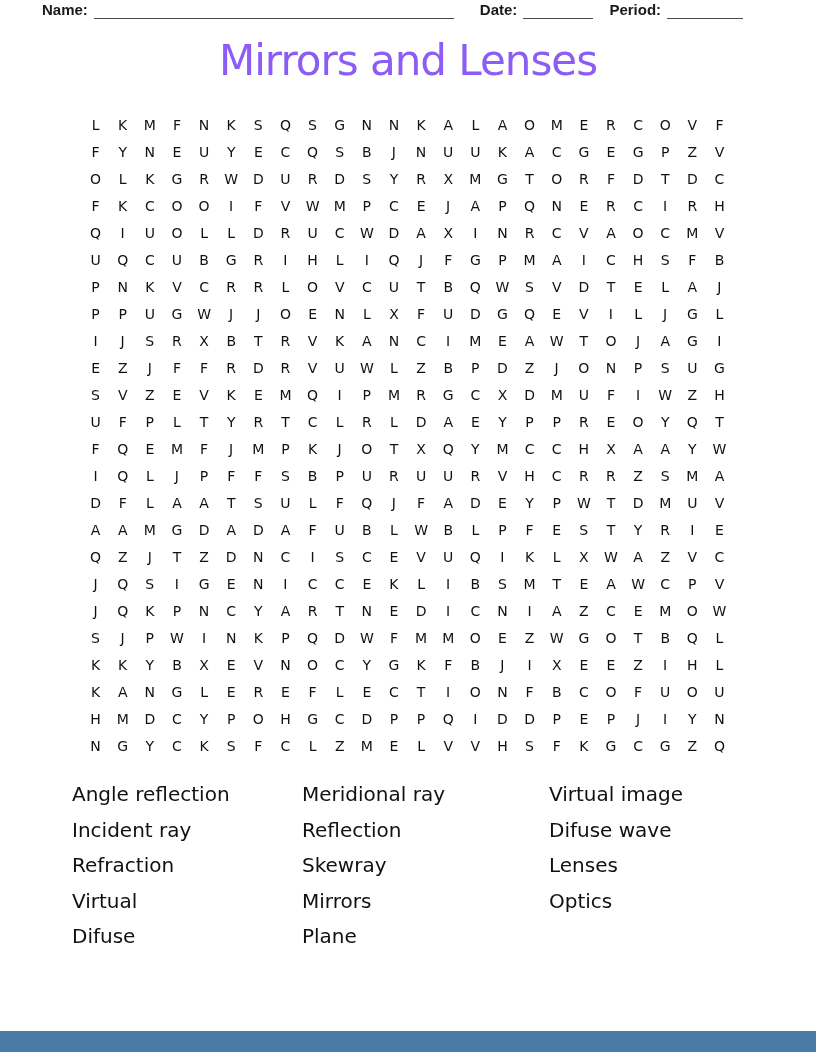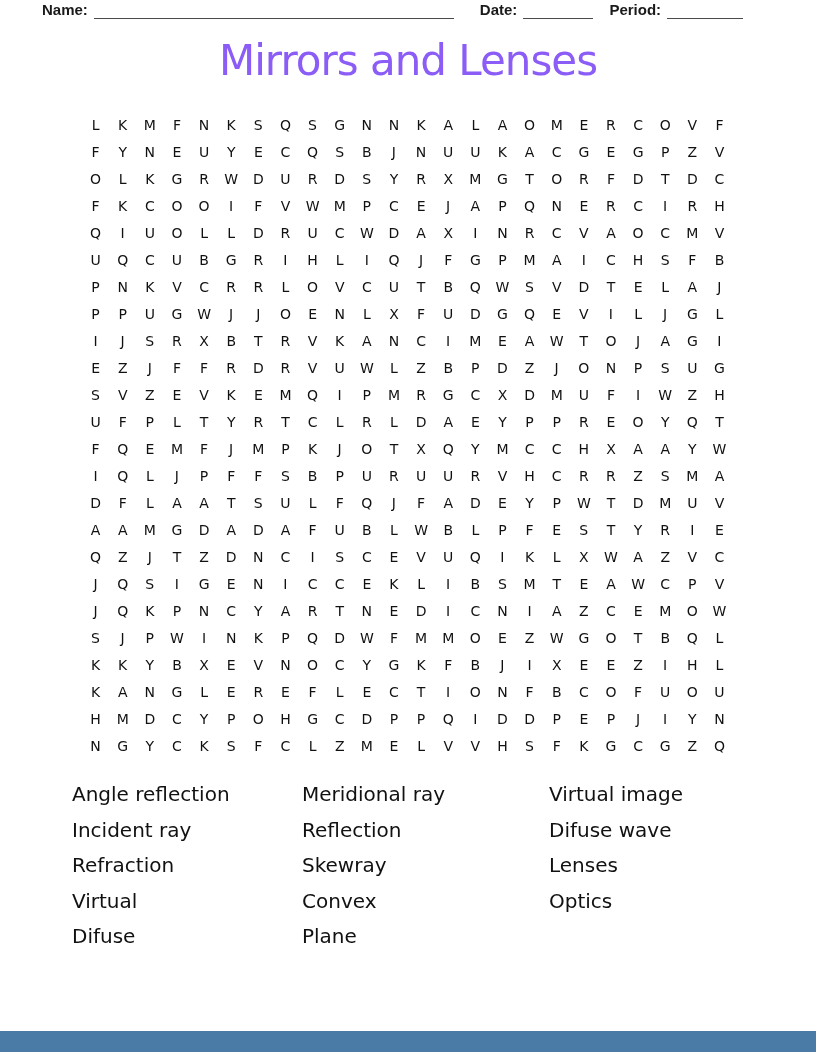--- a/index.html
+++ b/index.html
@@ -716,21 +716,21 @@
       <div class="word-item">Angle reflection</div>
       <div class="word-item">Incident ray</div>
       <div class="word-item">Refraction</div>
       <div class="word-item">Virtual</div>
       <div class="word-item">Difuse</div>
     </div>
   <div class="word-col word-col-2">
       <div class="word-item">Meridional ray</div>
       <div class="word-item">Reflection</div>
       <div class="word-item">Skewray</div>
-      <div class="word-item">Convex</div>
+      <div class="word-item">Mirrors</div>
       <div class="word-item">Plane</div>
     </div>
   <div class="word-col word-col-3">
       <div class="word-item">Virtual image</div>
       <div class="word-item">Difuse wave</div>
       <div class="word-item">Lenses</div>
       <div class="word-item">Optics</div>
     </div>
 </div>
 

